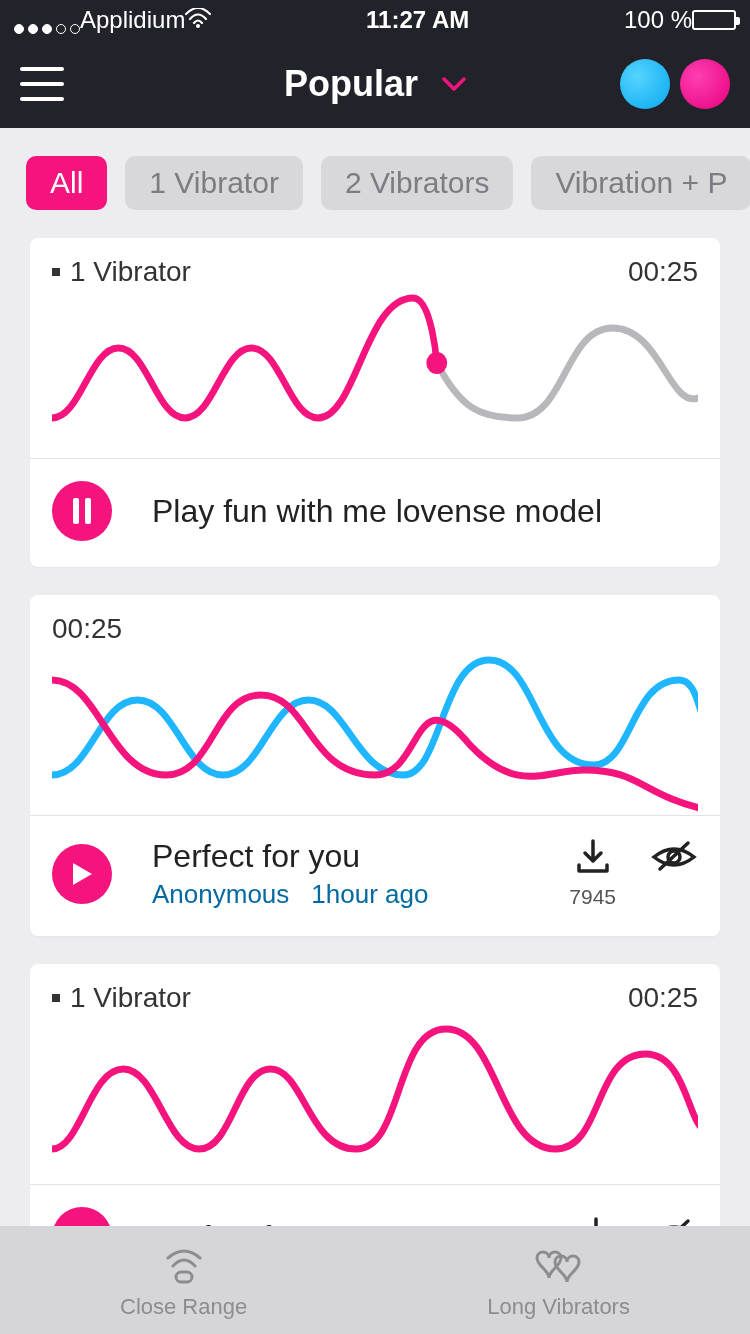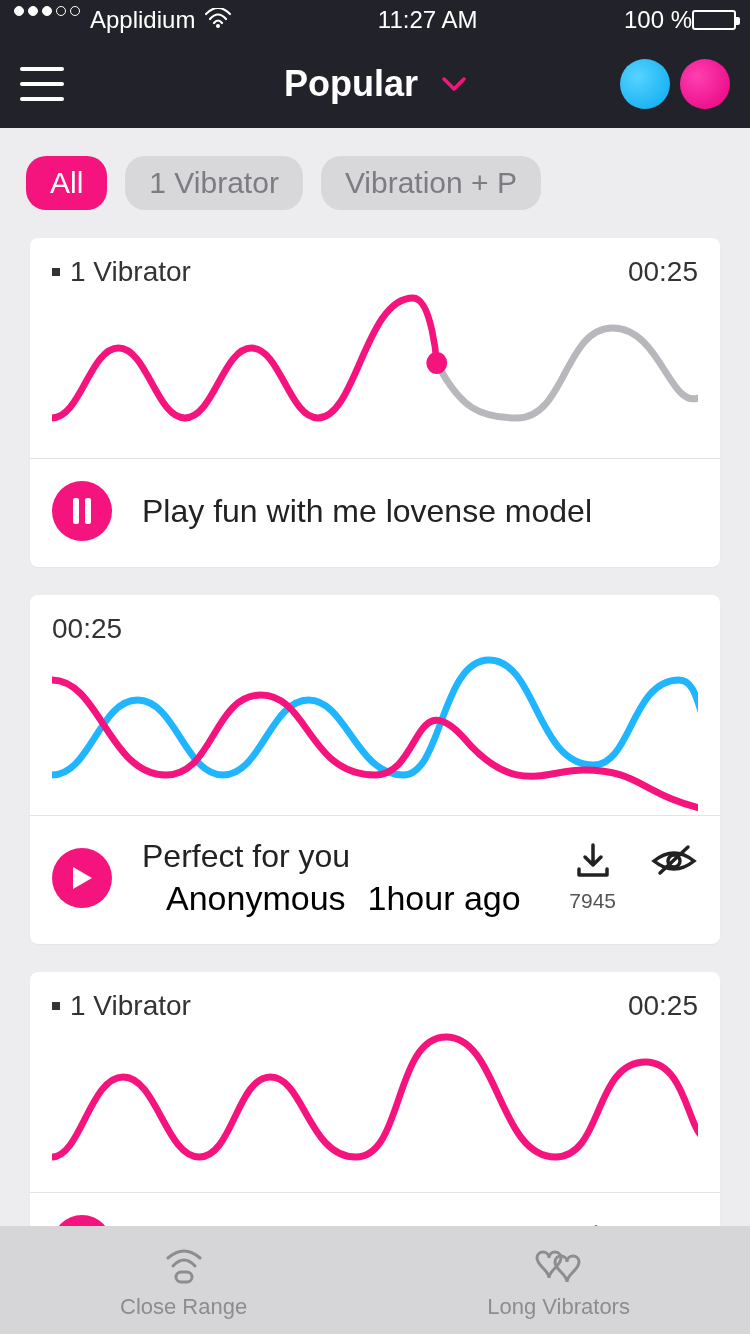--- a/index.html
+++ b/index.html
@@ -14,26 +14,26 @@
 
 .status-bar {
   height: 40px;
   background: #22232A;
   color: #fff;
   display: flex;
   align-items: center;
   padding: 0 14px;
   font-size: 24px;
 }
-.status-left { display:flex; align-items:flex-start; gap:10px; }
+.status-left { display:flex; align-items:flex-end; gap:0; }
 .signal-dots { display:flex; gap:4px; }
 .signal-dots span { width:10px; height:10px; border-radius:50%; border:1.5px solid #fff; }
 .signal-dots span.fill { background:#fff; }
 .wifi-icon { display:inline-block; }
-.status-center { flex:1; text-align:center; font-weight:400; }
+.status-center { flex:1; text-align:center; font-weight:700; }
 .status-right { display:flex; align-items:center; gap:0; }
 .battery { width:44px; height:20px; border:2px solid #fff; border-radius:3px; position:relative; }
 .battery::after { content:""; position:absolute; right:-6px; top:5px; width:4px; height:8px; background:#fff; border-radius:0 2px 2px 0;}
 .battery-fill { background:#fff; width:100%; height:100%; }
 
 .header {
   height: 88px;
   background: #22232A;
   display:flex;
   align-items:center;
@@ -46,43 +46,43 @@
 .header-title { color:#fff; font-size:36px; font-weight:600; pointer-events:auto;}
 .chev { color:#F5147E; font-size:28px; pointer-events:auto;}
 .header-dots { margin-left:auto; display:flex; gap:10px; z-index:2;}
 .dot-blue { width:50px; height:50px; border-radius:50%; background: radial-gradient(circle at 35% 35%, #55D4FF, #08A8F0); }
 .dot-pink { width:50px; height:50px; border-radius:50%; background: radial-gradient(circle at 35% 35%, #FF3FB1, #E6007E); }
 
 
 .chips { display:flex; gap:18px; padding: 28px 26px; overflow:hidden; }
 .chip {
   padding: 10px 24px;
-  border-radius: 20px;
+  border-radius: 10px;
   font-size: 30px;
   white-space:nowrap;
 }
 .chip.active { background:#F5147E; color:#fff; }
 .chip.inactive { background:#D8D8DB; color:#7C7C82; }
 
 
 .cards { padding: 0 30px; }
 .card { background:#fff; border-radius:8px; margin-bottom:28px; overflow:hidden; box-shadow:0 1px 2px rgba(0,0,0,.04);}
 .card-top { padding: 18px 22px 0 22px; }
 .card-header { display:flex; align-items:center; justify-content:space-between; font-size:28px; color:#333; }
 .card-header-left { display:flex; align-items:center; gap:10px; }
 .sq { width:8px; height:8px; background:#333; }
 .wave-box { height:170px; width:100%; }
 .wave-box svg { width:100%; height:100%; display:block; }
 .card-divider { border:none; border-top:1px solid #E3E3E6; margin:0;}
-.card-footer { display:flex; align-items:center; gap:30px; padding: 22px 22px 26px 22px; }
+.card-footer { display:flex; align-items:center; gap:40px; padding: 22px 22px 26px 22px; }
 .play-btn { width:60px; height:60px; border-radius:50%; background:#F5147E; display:flex; align-items:center; justify-content:center; flex-shrink:0;}
 .play-btn svg { display:block; }
 .footer-text { flex:1; }
 .footer-title { font-size:32px; color:#222; }
-.footer-sub { font-size:34px; color:#000000; margin-top:4px; display:flex; gap:22px;margin-left:24px;}
+.footer-sub { font-size:26px; color:#0369a1; margin-top:4px; display:flex; gap:22px;}
 .footer-actions { display:flex; align-items:flex-start; gap:34px; }
 .dl-block { display:flex; flex-direction:column; align-items:center; gap:6px;}
 .dl-count { font-size:21px; color:#555; }
 
 
 .tabbar {
   position:absolute; bottom:0; left:0; right:0;
   height:108px; background:#D6D6D9;
   display:flex; align-items:center; justify-content:space-around;
   padding-top:2px;
@@ -135,20 +135,21 @@
   </div>
   <div class="header-dots">
     <div class="dot-blue"></div>
     <div class="dot-pink"></div>
   </div>
 </div>
 
 <div class="chips">
   <div class="chip active">All</div>
   <div class="chip inactive">1 Vibrator</div>
+  <div class="chip inactive">2 Vibrators</div>
   <div class="chip inactive">Vibration + P</div>
 </div>
 
 <div class="cards">
 
   <div class="card">
     <div class="card-top">
       <div class="card-header">
         <div class="card-header-left">
             <span class="sq"></span>

